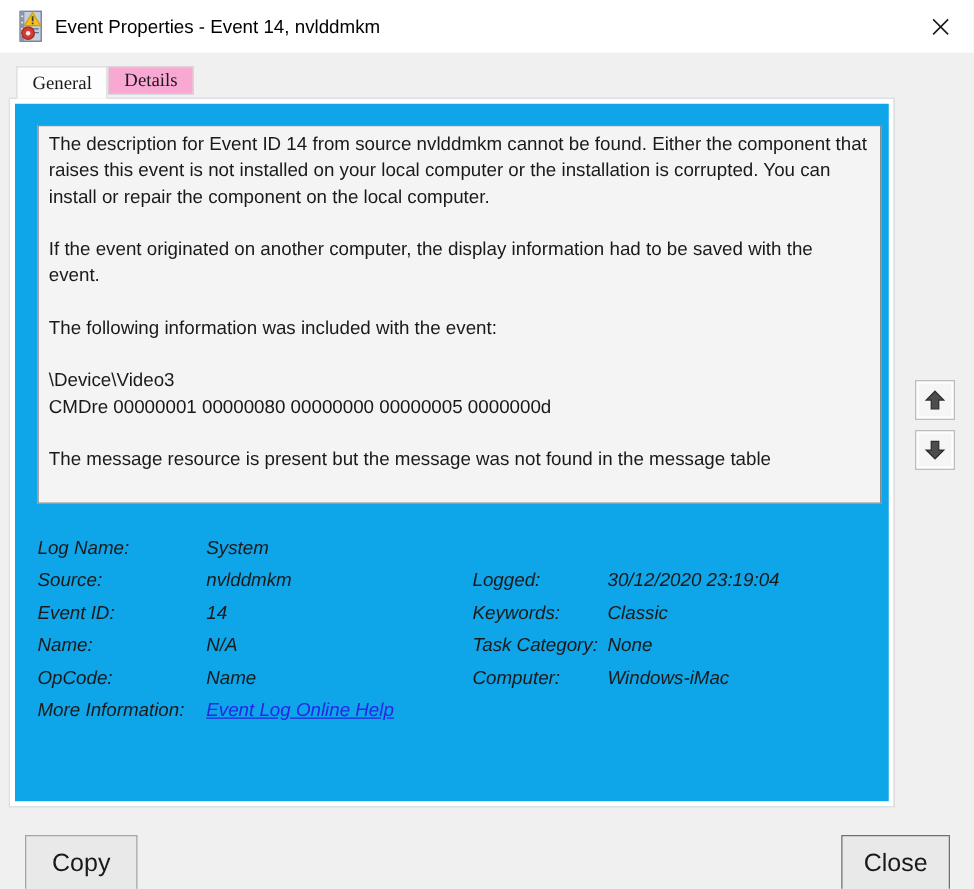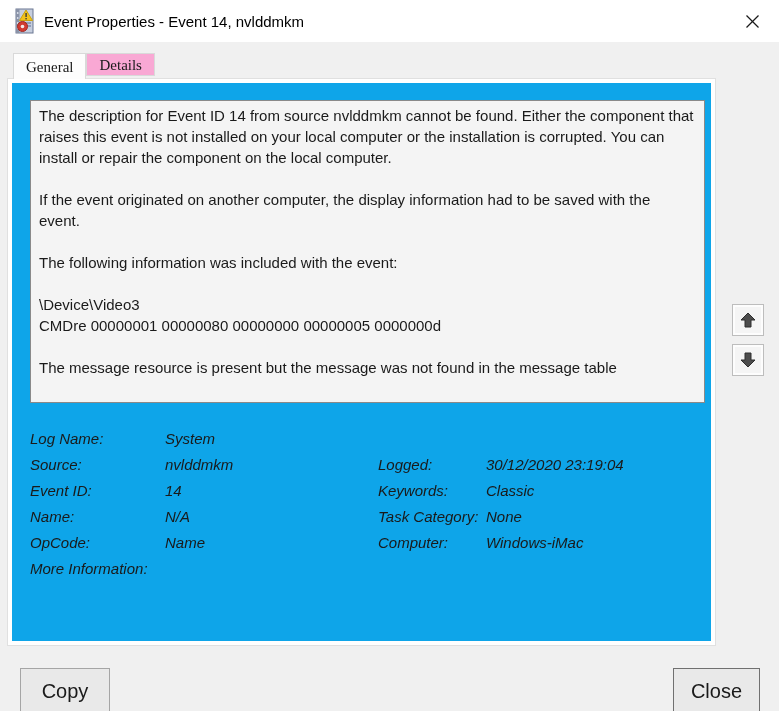--- a/index.html
+++ b/index.html
@@ -131,20 +131,21 @@
       <div class="drow">
         <span class="dlabel">Name:</span>
         <span class="dvalue">N/A</span>
       </div>
       <div class="drow">
         <span class="dlabel">OpCode:</span>
         <span class="dvalue">Name</span>
       </div>
       <div class="drow">
         <span class="dlabel">More Information:</span>
+        <span class="dvalue link">Event Log Online Help</span>
       </div>
     </div>
     <div class="col-right">
       <div class="drow">
         <span class="dlabel">Logged:</span>
         <span class="dvalue">30/12/2020 23:19:04</span>
       </div>
       <div class="drow">
         <span class="dlabel">Keywords:</span>
         <span class="dvalue">Classic</span>

